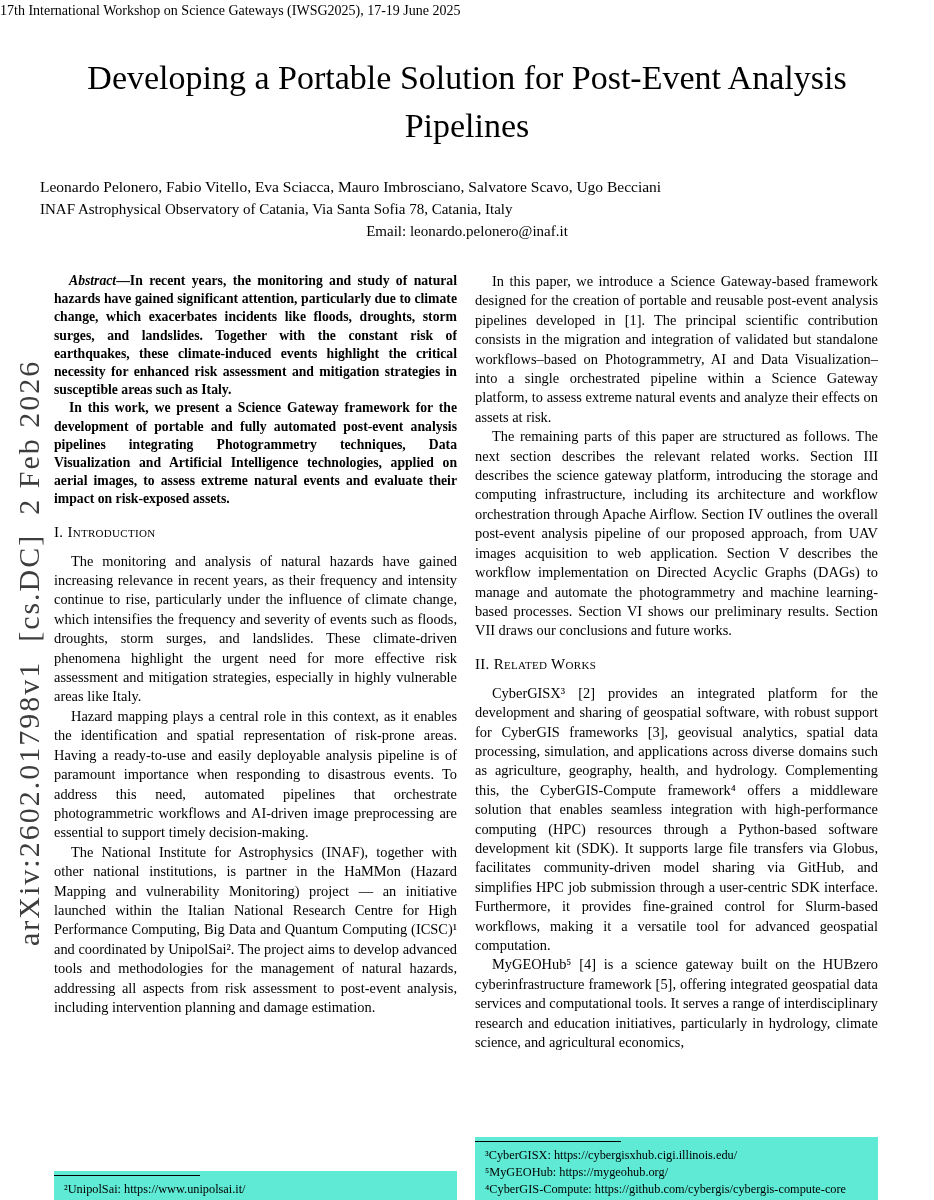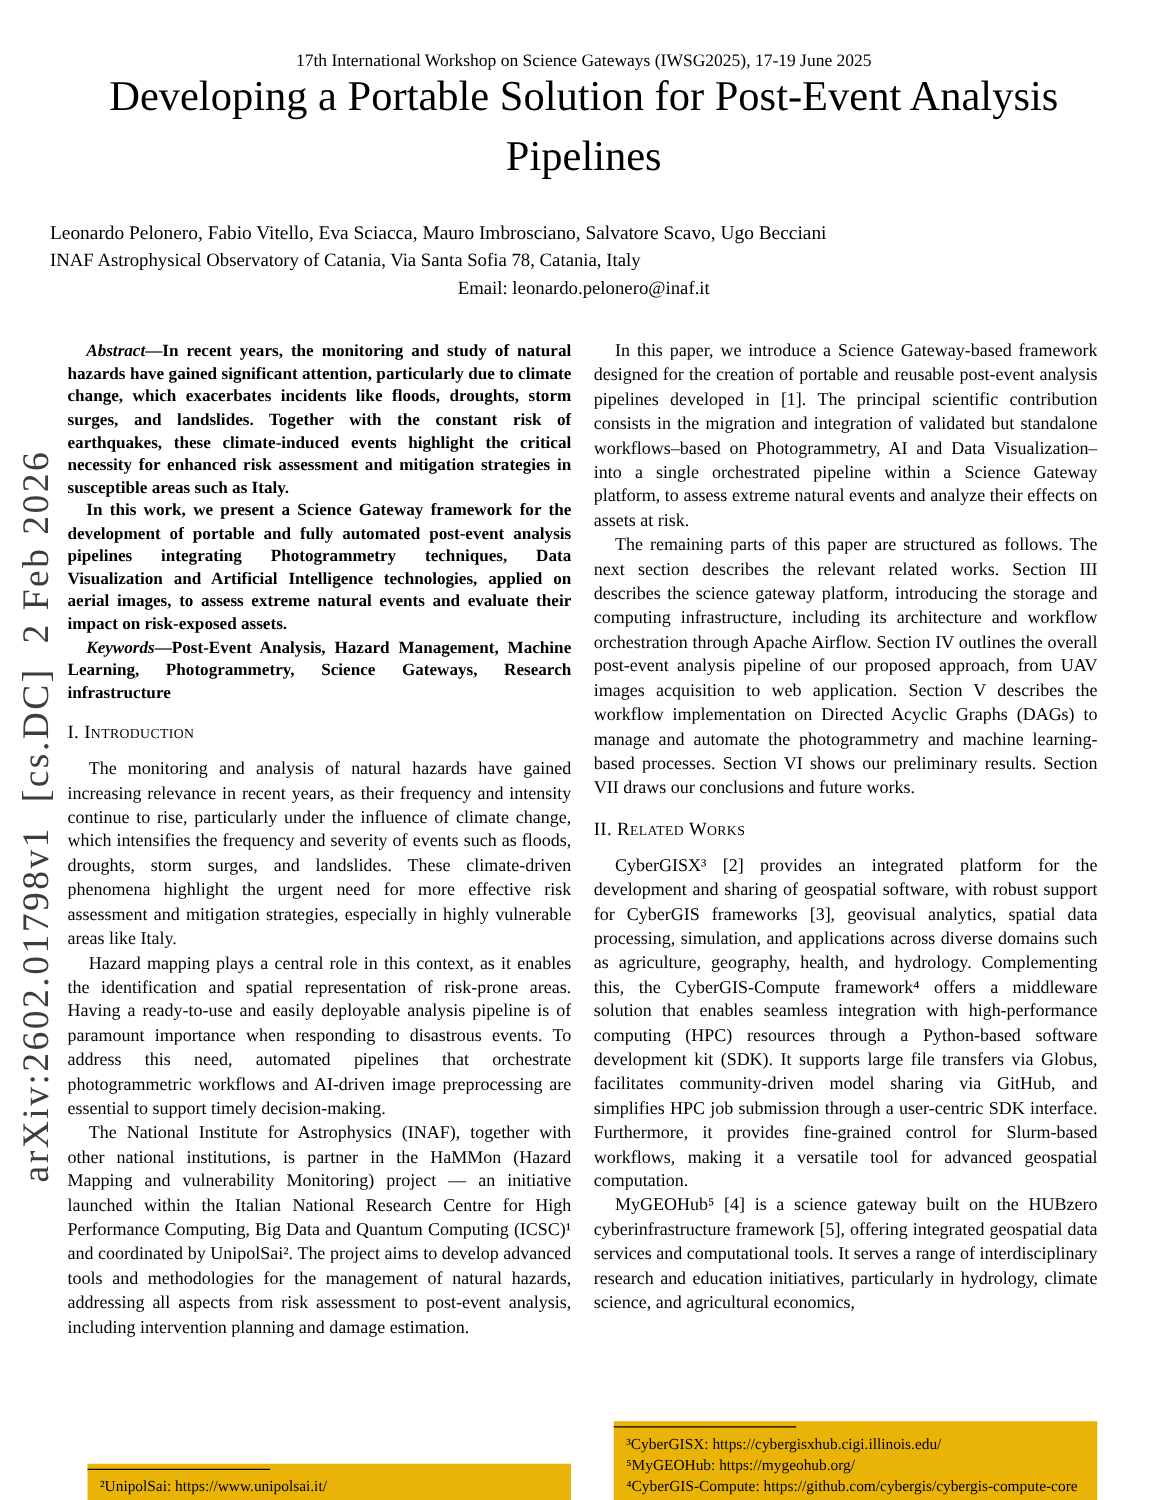--- a/index.html
+++ b/index.html
@@ -8,23 +8,21 @@
     width: 934px; height: 1200px;
     position: relative;
     overflow: hidden;
     font-family: "Liberation Serif", serif;
     color: #000;
   }
   .page { position: absolute; inset: 0; }
 
   .conf-header {
     position: absolute; top: 3px; left: 0; right: 0;
-    text-align: center;
     font-size: 14px;
-    margin-top: 39px;
   }
 
   .arxiv-stamp {
     position: absolute;
     left: 12px; top: 946px;
     transform: rotate(-90deg);
     transform-origin: 0 0;
     white-space: pre;
     font-size: 30px;
     letter-spacing: 2px;
@@ -84,22 +82,22 @@
 
   h2.sec-heading {
     font-size: 15px;
     font-weight: 400;
     font-variant: small-caps;
     letter-spacing: 0.3px;
     margin: 15px 0 11px 0;
   }
 
   .footnotes {
-    position: absolute; bottom: 0; left: 16px; right: 0;
-    background: #eab308;
+    position: absolute; bottom: 0; left: 0; right: 0;
+    background: #5eead4;
     padding-top: 4px;
     padding-bottom: 2px;
   }
   .fn-rule {
     width: 146px;
     border-top: 1px solid #000;
     margin-bottom: 5px;
   }
   .fn {
     font-size: 12.3px;
@@ -123,21 +121,20 @@
   <div class="email">Email: leonardo.pelonero@inaf.it</div>
 
   <div class="columns">
 
     <div class="col">
 
       <p class="abs"><span class="lbl-it">Abstract</span><span>—In recent years, the monitoring and study of natural hazards have gained significant attention, particularly due to climate change, which exacerbates incidents like floods, droughts, storm surges, and landslides. Together with the constant risk of earthquakes, these climate-induced events highlight the critical necessity for enhanced risk assessment and mitigation strategies in susceptible areas such as Italy.</span></p>
 
       <p class="abs">In this work, we present a Science Gateway framework for the development of portable and fully automated post-event analysis pipelines integrating Photogrammetry techniques, Data Visualization and Artificial Intelligence technologies, applied on aerial images, to assess extreme natural events and evaluate their impact on risk-exposed assets.</p>
 
-      <p class="abs"><span class="lbl-it">Keywords</span><span>—Post-Event Analysis, Hazard Management, Machine Learning, Photogrammetry, Science Gateways, Research infrastructure</span></p>
 
       <h2 class="sec-heading">I. Introduction</h2>
 
       <p class="body">The monitoring and analysis of natural hazards have gained increasing relevance in recent years, as their frequency and intensity continue to rise, particularly under the influence of climate change, which intensifies the frequency and severity of events such as floods, droughts, storm surges, and landslides. These climate-driven phenomena highlight the urgent need for more effective risk assessment and mitigation strategies, especially in highly vulnerable areas like Italy.</p>
       <p class="body">Hazard mapping plays a central role in this context, as it enables the identification and spatial representation of risk-prone areas. Having a ready-to-use and easily deployable analysis pipeline is of paramount importance when responding to disastrous events. To address this need, automated pipelines that orchestrate photogrammetric workflows and AI-driven image preprocessing are essential to support timely decision-making.</p>
       <p class="body">The National Institute for Astrophysics (INAF), together with other national institutions, is partner in the HaMMon (Hazard Mapping and vulnerability Monitoring) project — an initiative launched within the Italian National Research Centre for High Performance Computing, Big Data and Quantum Computing (ICSC)¹ and coordinated by UnipolSai². The project aims to develop advanced tools and methodologies for the management of natural hazards, addressing all aspects from risk assessment to post-event analysis, including intervention planning and damage estimation.</p>
 
       <div class="footnotes">
         <div class="fn-rule"></div>
         <div class="fn">²UnipolSai: https://www.unipolsai.it/</div>

